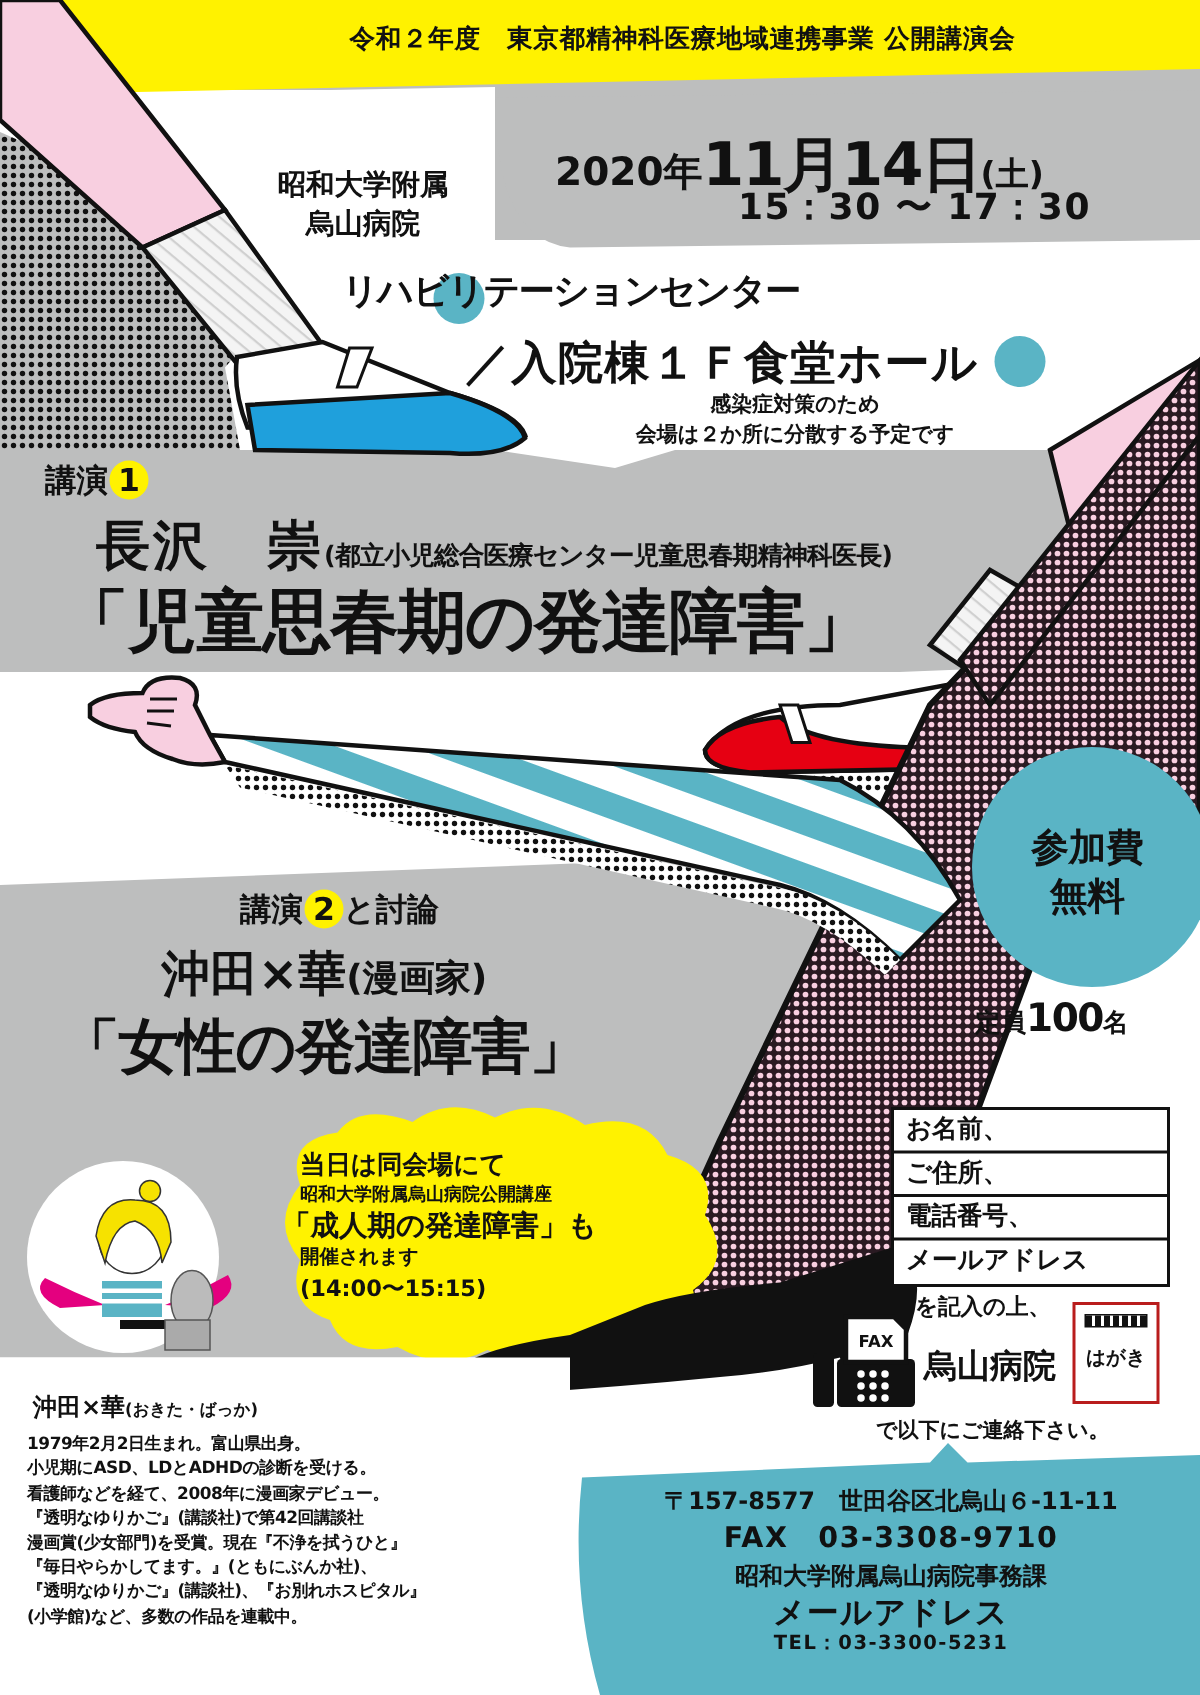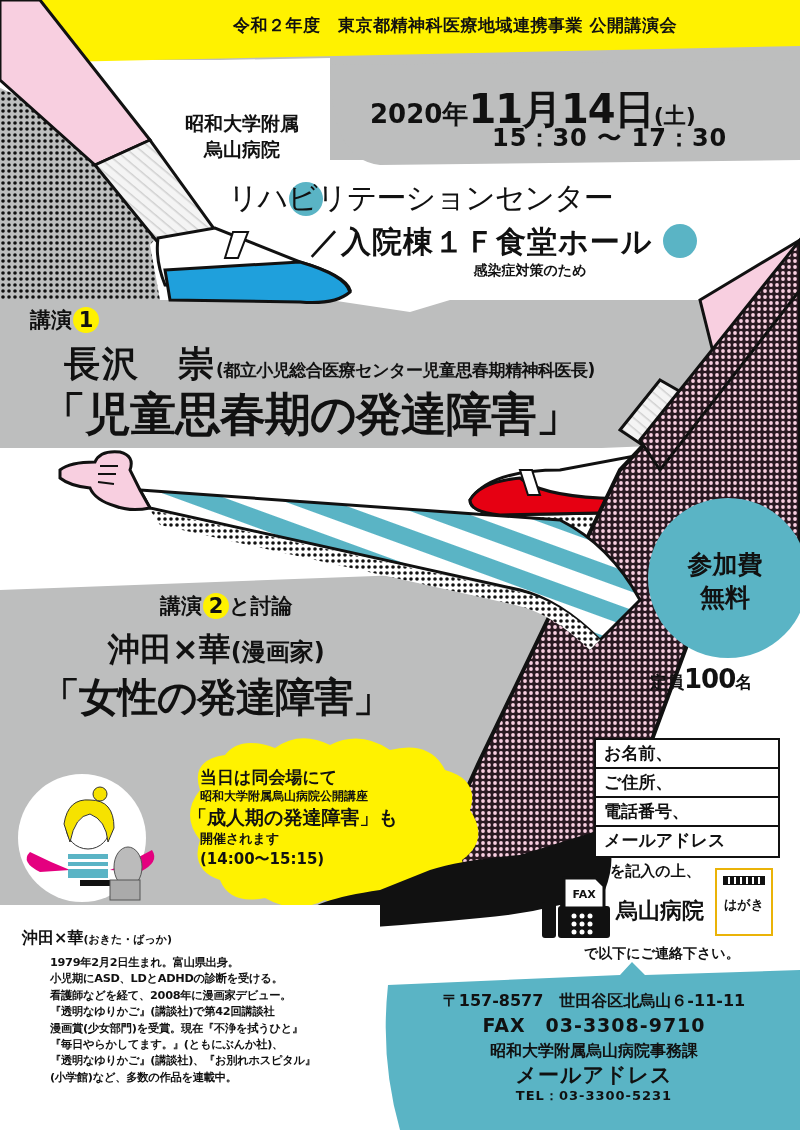--- a/index.html
+++ b/index.html
@@ -12,21 +12,21 @@
   .top-banner-text { left: 0; top: 14px; width: 800px; text-align: center; font-size: 17px; font-weight: bold; letter-spacing: 0.5px; padding-left: 110px; }
 
   .date-line { left: 370px; top: 82px; font-weight: bold; white-space: nowrap; }
   .date-year { font-size: 26px; }
   .date-md { font-size: 40px; letter-spacing: -1px; }
   .date-dow { font-size: 22px; }
   .time-line { left: 492px; top: 122px; font-size: 24px; font-weight: bold; letter-spacing: 1px; }
 
   .org-line { left: 162px; top: 110px; width: 160px; text-align: center; font-size: 19px; font-weight: bold; line-height: 26px; }
 
-  .venue1 { left: 228px; top: 178px; font-size: 30px; font-weight: normal; letter-spacing: -1px; white-space: nowrap; }
+  .venue1 { left: 228px; top: 178px; font-size: 24px; font-weight: bold; letter-spacing: -1px; white-space: nowrap; }
   .venue2 { left: 310px; top: 222px; font-size: 30px; font-weight: bold; letter-spacing: 1px; white-space: nowrap; }
   .venue-note { left: 380px; top: 260px; width: 300px; text-align: center; font-size: 14px; font-weight: bold; line-height: 20px; }
 
   .lecture1-label { left: 30px; top: 306px; font-size: 21px; font-weight: bold; }
   .num-badge { display: inline-block; width: 26px; height: 26px; border-radius: 50%; background: #fff200; text-align: center; line-height: 26px; margin-left: 1px; }
   .speaker1 { left: 64px; top: 340px; white-space: nowrap; font-weight: bold; }
   .speaker1-name { font-size: 36px; letter-spacing: 2px; }
   .speaker1-aff { font-size: 17px; letter-spacing: -0.5px; }
   .title1 { left: 40px; top: 384px; font-size: 46px; font-weight: bold; letter-spacing: -1px; white-space: nowrap; }
 
@@ -51,37 +51,37 @@
   .capacity-unit { font-size: 17px; }
   .prereg { left: 600px; top: 694px; width: 200px; text-align: center; font-size: 14px; font-weight: bold; line-height: 19px; }
 
   .fields { left: 594px; top: 738px; width: 186px; border: 2px solid #111; background: #fff; }
   .field-row { height: 29px; border-bottom: 2px solid #111; font-size: 17px; font-weight: bold; padding-left: 8px; line-height: 27px; white-space: nowrap; }
   .field-row:last-child { border-bottom: none; }
 
   .fill-note { left: 610px; top: 862px; font-size: 15px; font-weight: bold; }
   .or-text { left: 616px; top: 896px; font-size: 22px; font-weight: bold; }
   .fax-icon { left: 542px; top: 876px; width: 68px; height: 62px; }
-  .hagaki-icon { left: 715px; top: 868px; width: 58px; height: 68px; border: 2px solid #eab308; background: #fff; }
+  .hagaki-icon { left: 715px; top: 868px; width: 58px; height: 68px; border: 2px solid #b91c1c; background: #fff; }
   .hagaki-stamps { position: absolute; left: 6px; top: 6px; width: 42px; height: 9px; border: 1.5px solid #111; background: repeating-linear-gradient(90deg, #111 0 4px, #fff 4px 6px); }
   .hagaki-label { position: absolute; left: 0; top: 26px; width: 100%; text-align: center; font-size: 13px; font-weight: bold; }
   .contact-note { left: 584px; top: 945px; font-size: 14px; font-weight: bold; white-space: nowrap; }
 
   .address { left: 388px; top: 990px; width: 412px; text-align: center; font-weight: bold; }
   .addr1 { font-size: 16px; line-height: 22px; white-space: nowrap; }
   .addr2 { font-size: 19px; line-height: 26px; letter-spacing: 1px; }
   .addr3 { font-size: 16px; line-height: 22px; margin-top: 2px; }
   .addr4 { font-size: 21px; line-height: 26px; letter-spacing: 1px; }
   .addr5 { font-size: 13px; line-height: 16px; letter-spacing: 1px; }
 
   .bio-name { left: 22px; top: 928px; font-weight: bold; white-space: nowrap; }
   .bio-name-main { font-size: 16px; }
   .bio-name-kana { font-size: 11px; }
   .bio-text { left: 18px; top: 955px; width: 345px; font-size: 11.3px; font-weight: bold; line-height: 16.4px; letter-spacing: -0.3px; }
-  .bio-text div { white-space: nowrap; margin-left: 32px; }
+  .bio-text div { white-space: nowrap; }
 </style>
 </head>
 <body>
 
 <div class="poster">
 
   <svg class="art" viewBox="0 0 800 1130" xmlns="http://www.w3.org/2000/svg">
     <defs>
       <pattern id="dots" width="6" height="6" patternUnits="userSpaceOnUse">
         <rect width="6" height="6" fill="#bdbebe"></rect>
@@ -186,20 +186,21 @@
     <div>昭和大学附属</div>
     <div>烏山病院</div>
   </div>
 
   <div class="abs" style="left:289px; top:182px; width:34px; height:34px; border-radius:50%; background:#5ab4c5;"></div>
   <div class="abs" style="left:663px; top:224px; width:34px; height:34px; border-radius:50%; background:#5ab4c5;"></div>
   <div class="abs venue1">リハビリテーションセンター</div>
   <div class="abs venue2">／入院棟１Ｆ食堂ホール</div>
   <div class="abs venue-note">
     <div>感染症対策のため</div>
+    <div>会場は２か所に分散する予定です</div>
   </div>
 
   <div class="abs lecture1-label">
     <span>講演</span><span class="num-badge">1</span>
   </div>
   <div class="abs speaker1">
     <span class="speaker1-name">長沢　崇</span><span class="speaker1-aff">(都立小児総合医療センター児童思春期精神科医長)</span>
   </div>
   <div class="abs title1">「児童思春期の発達障害」</div>
 

